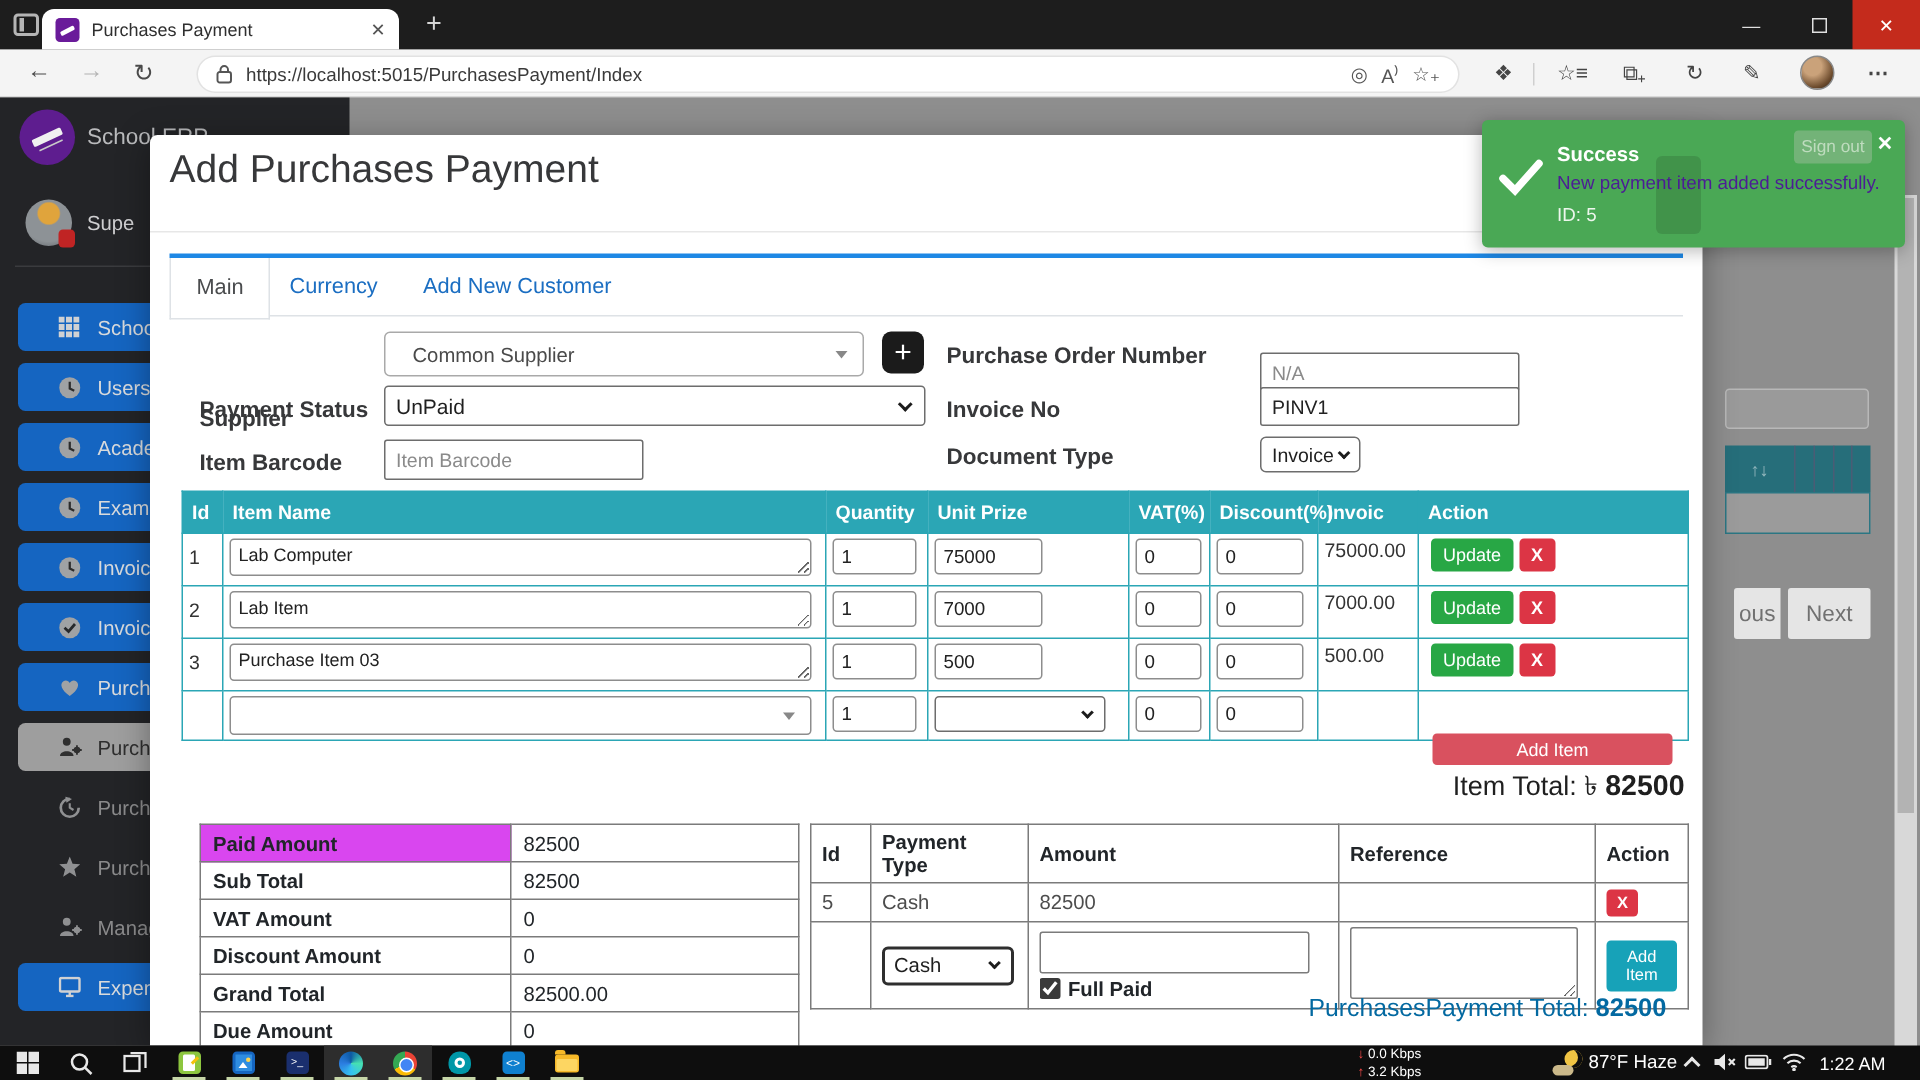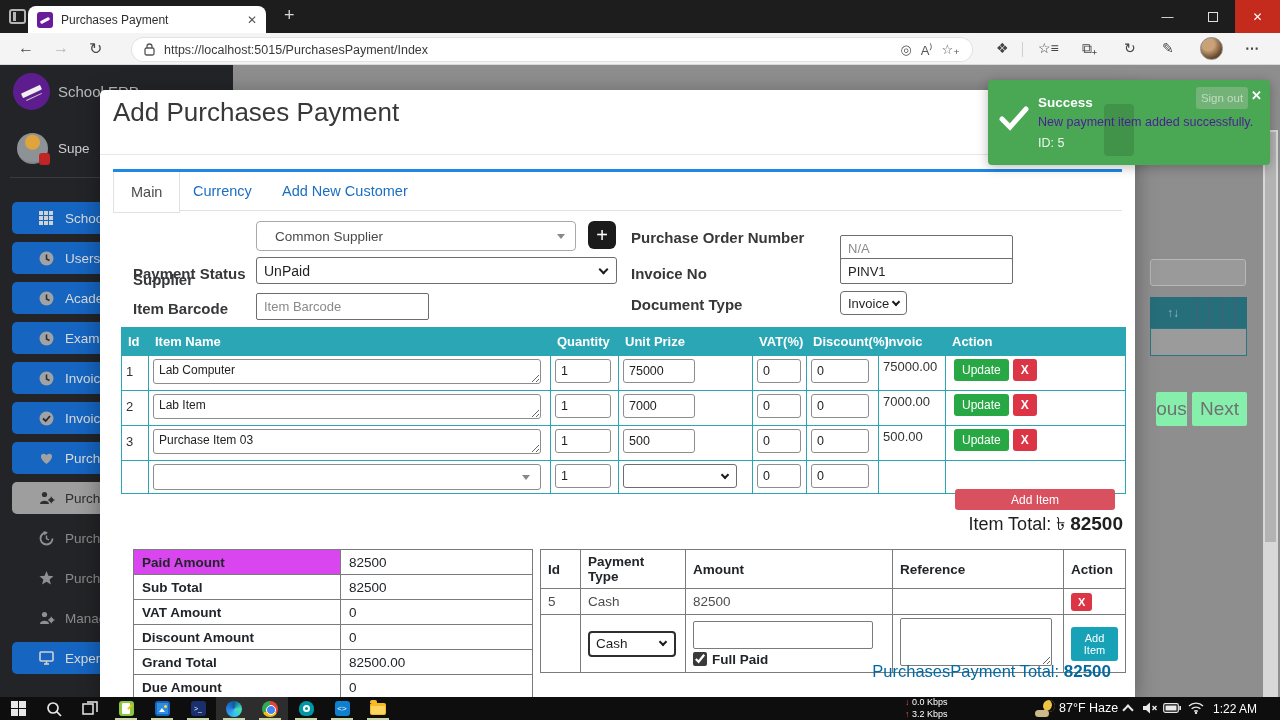--- a/index.html
+++ b/index.html
@@ -31,21 +31,21 @@
   .vsep { position:absolute; left:1022px; top:9px; width:1px; height:15px; background:#cfcfcf; }
 
   
   .backdrop { position:absolute; top:65px; left:0; width:1280px; height:632px; background:#8e8e8e; }
   .dim-burger { position:absolute; left:252px; top:86px; width:15px; height:2.5px; background:#4a4a4a; }
   .bg-input { position:absolute; left:1150px; top:194px; width:96px; height:27px; background:#9a9a9a; border:1px solid #b8b8b8; border-radius:3px; }
   .bg-thead { position:absolute; left:1150px; top:232px; width:97px; height:31px; background:#266e7a; display:flex; }
   .bg-thead .sortcell { width:46px; display:flex; align-items:center; justify-content:center; color:rgba(255,255,255,.5); font-size:12px; }
   .bg-thead .ncell { flex:1; border-left:1px solid rgba(120,70,110,.45); }
   .bg-row { position:absolute; left:1150px; top:263px; width:97px; height:28px; background:#9b9b9b; border:1px solid #2b7683; }
-  .bg-btn { position:absolute; top:327px; height:34px; background:#86efac; display:flex; align-items:center; justify-content:center; font-size:19px; color:#717171; border-radius:2px; }
+  .bg-btn { position:absolute; top:327px; height:34px; background:#e5e5e5; display:flex; align-items:center; justify-content:center; font-size:15px; color:#717171; border-radius:2px; }
   .bg-prev { left:1156px; width:31px; border-radius:2px 0 0 2px; }
   .bg-next { left:1192px; width:55px; }
   .scroll-track { position:absolute; left:1263px; top:65px; width:15px; height:632px; background:#d8d8d8; }
   .scroll-thumb { position:absolute; left:1265px; top:67px; width:11px; height:410px; background:#b3b3b3; }
 
   
   .sidebar { position:absolute; top:65px; left:0; width:233px; height:632px; background:#232427; overflow:hidden; }
   .brand-logo { position:absolute; left:13px; top:8px; width:37px; height:37px; border-radius:50%; background:#5e1d8f; }
   .brand-logo::after { content:""; position:absolute; left:8px; top:16px; width:21px; height:5px; background:#f0f0f0; transform:rotate(-25deg); border-radius:1px; box-shadow:0 6px 0 -2px #c9c9c9; }
   .brand-text { position:absolute; left:58px; top:18px; font-size:15px; color:#b9babc; }

